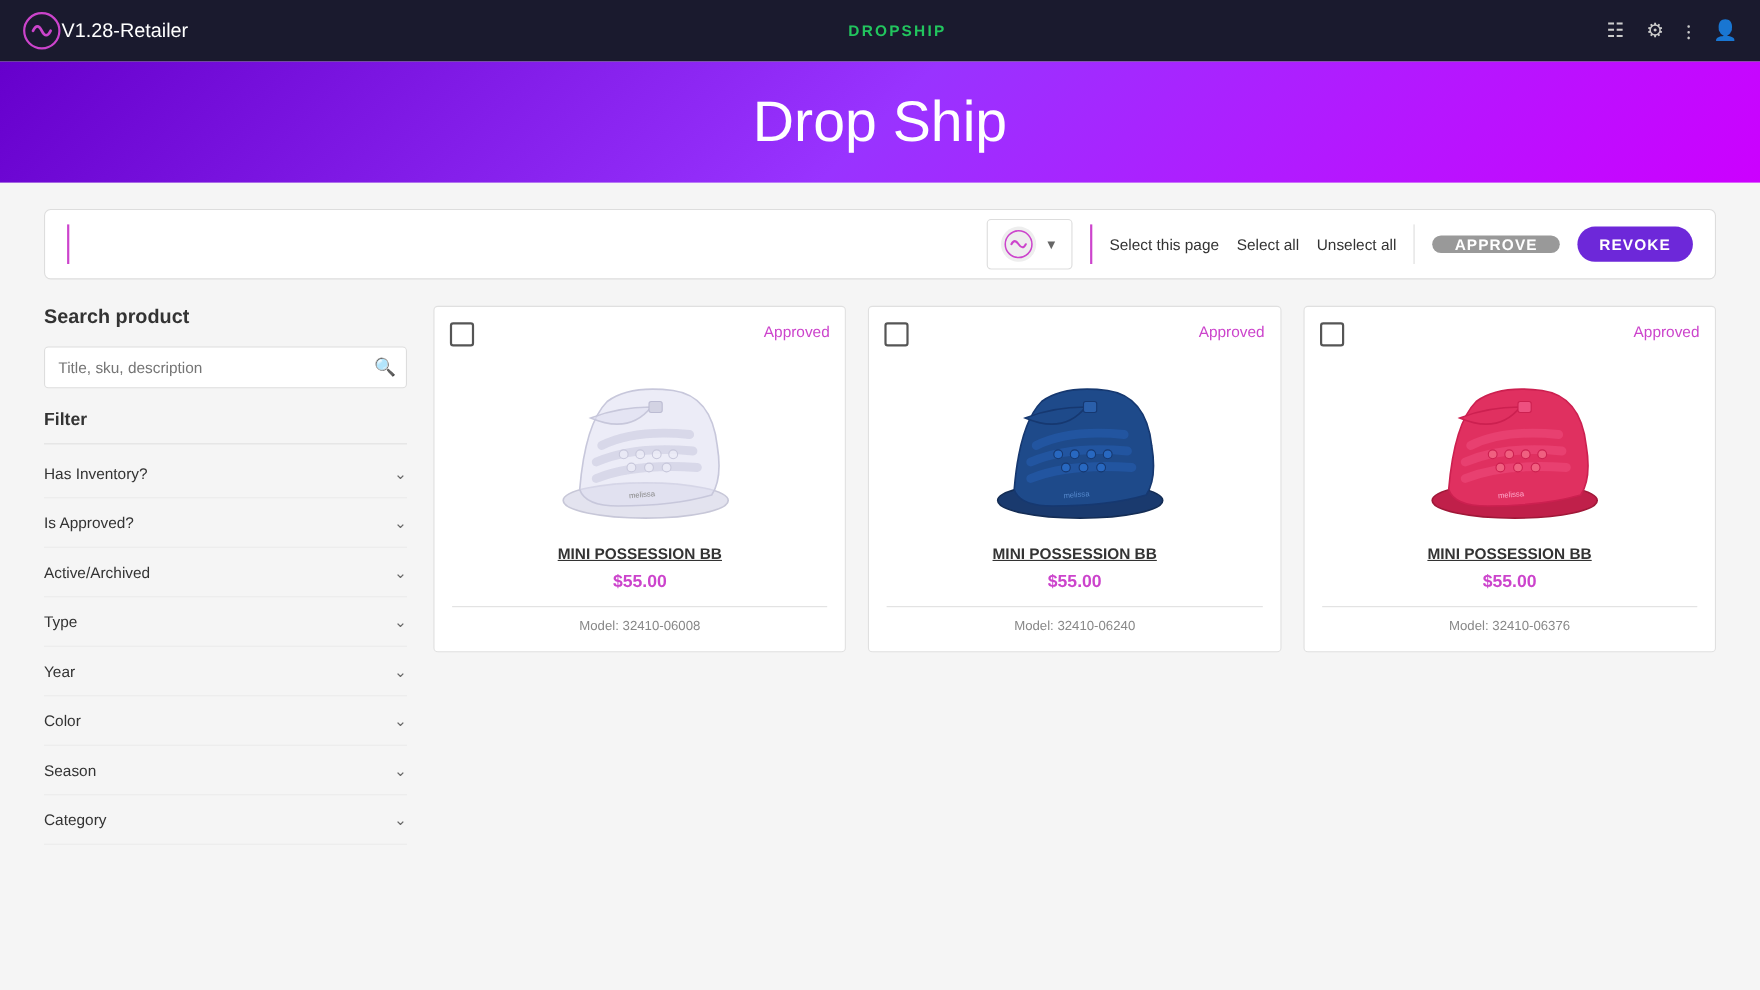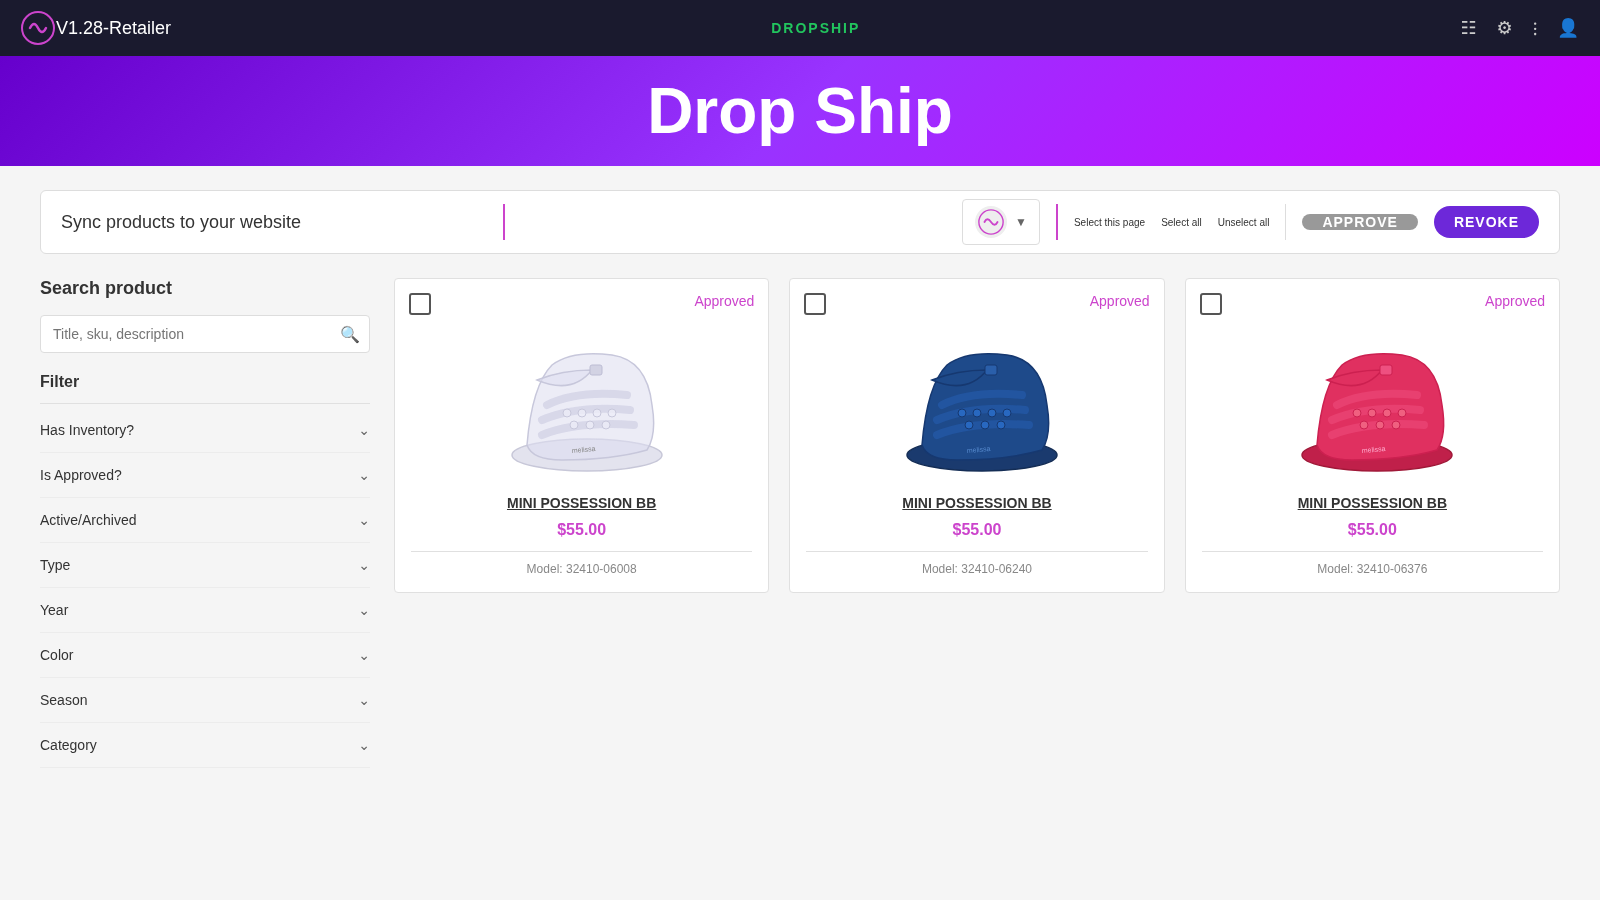--- a/index.html
+++ b/index.html
@@ -26,21 +26,21 @@
     .topnav-icon { color: #ccc; font-size: 18px; cursor: pointer; }
 
     
     .hero {
       background: linear-gradient(135deg, #6600cc, #9933ff, #cc00ff);
       height: 110px;
       display: flex;
       align-items: center;
       justify-content: center;
     }
-    .hero-title { color: white; font-size: 64px; font-weight: 700; }
+    .hero-title { color: white; font-size: 52px; font-weight: 400; }
 
     
     .main-content { padding: 24px 40px; }
 
     
     .sync-bar {
       background: white;
       border: 1px solid #ddd;
       border-radius: 6px;
       height: 64px;
@@ -66,21 +66,21 @@
     .vendor-logo-small {
       width: 32px; height: 32px;
       border-radius: 50%;
       background: #eee;
       display: flex; align-items: center; justify-content: center;
       font-size: 10px; color: #666;
       overflow: hidden;
     }
     .vendor-dropdown-arrow { font-size: 12px; color: #666; }
     .sync-bar-divider2 { width: 2px; height: 36px; background: #cc44cc; }
-    .sync-action { color: #333; font-size: 10px; cursor: pointer; white-space: nowrap; }
+    .sync-action { color: #333; font-size: 14px; cursor: pointer; white-space: nowrap; }
     .sync-bar-divider3 { width: 1px; height: 36px; background: #ddd; }
     .approve-btn {
       background: #999;
       color: white;
       border: none;
       border-radius: 20px;
       padding: 0 20px;
       font-size: 14px;
       font-weight: 600;
       cursor: pointer;
@@ -214,21 +214,20 @@
   </div>
 </nav>
 
 <div class="hero">
   <h1 class="hero-title">Drop Ship</h1>
 </div>
 
 <div class="main-content">
 
   <div class="sync-bar">
-    <span class="sync-bar-title">Sync products to your website</span>
     <div class="sync-bar-divider"></div>
     <div class="sync-bar-spacer"></div>
     <div class="vendor-select">
       <div class="vendor-logo-small">
         <svg viewBox="0 0 30 30" width="28" height="28">
           <circle cx="15" cy="15" r="13" fill="none" stroke="#cc44cc" stroke-width="1.5"></circle>
           <path d="M8 15 Q11 9 15 15 Q19 21 22 15" fill="none" stroke="#cc44cc" stroke-width="2" stroke-linecap="round"></path>
         </svg>
       </div>
       <span class="vendor-dropdown-arrow">▼</span>

